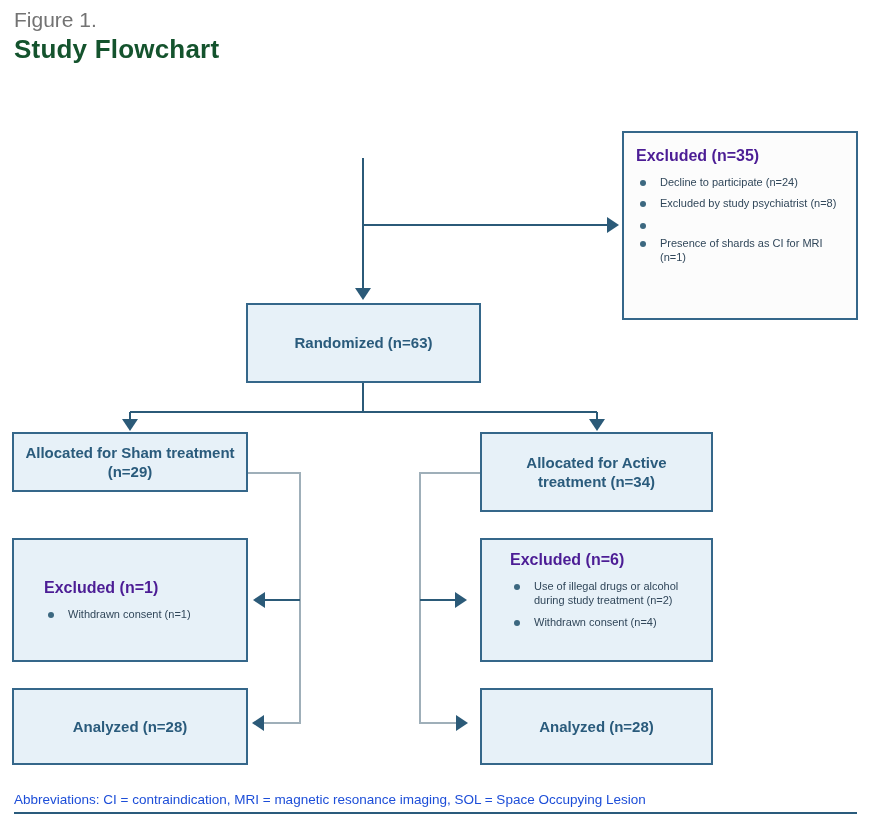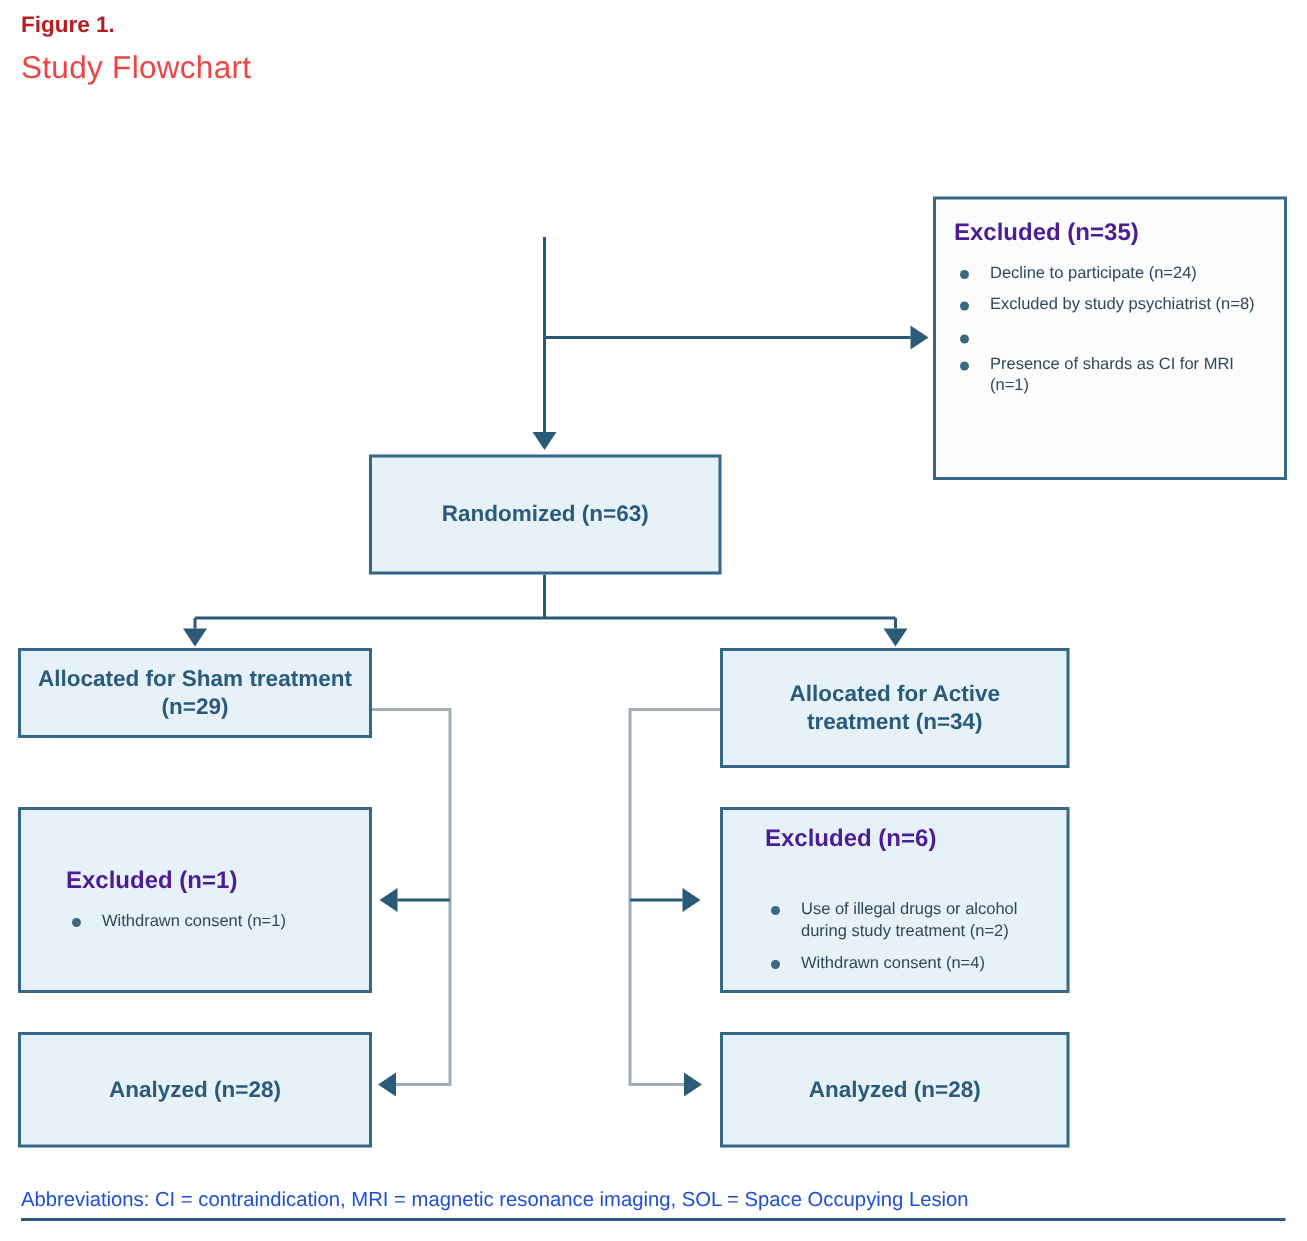--- a/index.html
+++ b/index.html
@@ -5,25 +5,25 @@
   * { margin: 0; padding: 0; box-sizing: border-box; }
   html, body { background: #ffffff; }
   body {
     font-family: "Liberation Sans", "DejaVu Sans", sans-serif;
     width: 871px; height: 827px; position: relative;
   }
   .canvas { position: absolute; top: 0; left: 0; width: 871px; height: 827px; }
 
   .fig-label {
     position: absolute; left: 14px; top: 8px;
-    font-size: 15px; font-weight: bold; color: #b91c1c;
+    font-size: 21px; font-weight: normal; color: #737373;
   }
   .fig-title {
     position: absolute; left: 14px; top: 34px;
-    font-size: 21px; font-weight: normal; color: #ef4444; letter-spacing: 0.2px;
+    font-size: 26px; font-weight: bold; color: #14532d; letter-spacing: 0.2px;
   }
 
   svg.connectors { position: absolute; top: 0; left: 0; z-index: 1; }
 
   .box {
     position: absolute; z-index: 2;
     background: #e7f1f8;
     border: 2px solid #35678a;
     color: #2a5b7c;
     display: flex; align-items: center; justify-content: center;
@@ -46,21 +46,21 @@
   .box.excluded-top {
     left: 622px; top: 131px; width: 236px; height: 189px;
     background: #fcfcfc; padding: 13px 10px 10px 12px;
   }
   .box.excluded-sham {
     left: 12px; top: 538px; width: 236px; height: 124px;
     justify-content: center; padding: 10px 8px 10px 30px;
   }
   .box.excluded-active {
     left: 480px; top: 538px; width: 233px; height: 124px;
-    justify-content: space-between; padding: 10px 8px 10px 28px; gap: 13px;
+    justify-content: flex-start; padding: 10px 8px 10px 28px;
   }
 
   .listbox .list-title {
     font-size: 16px; font-weight: bold; color: #4c1d95; margin-bottom: 8px;
   }
   .bullet-list { list-style: none; }
   .bullet-item {
     display: flex; align-items: flex-start;
     margin-bottom: 7px;
     font-size: 11px; color: #31475a; line-height: 1.32;

